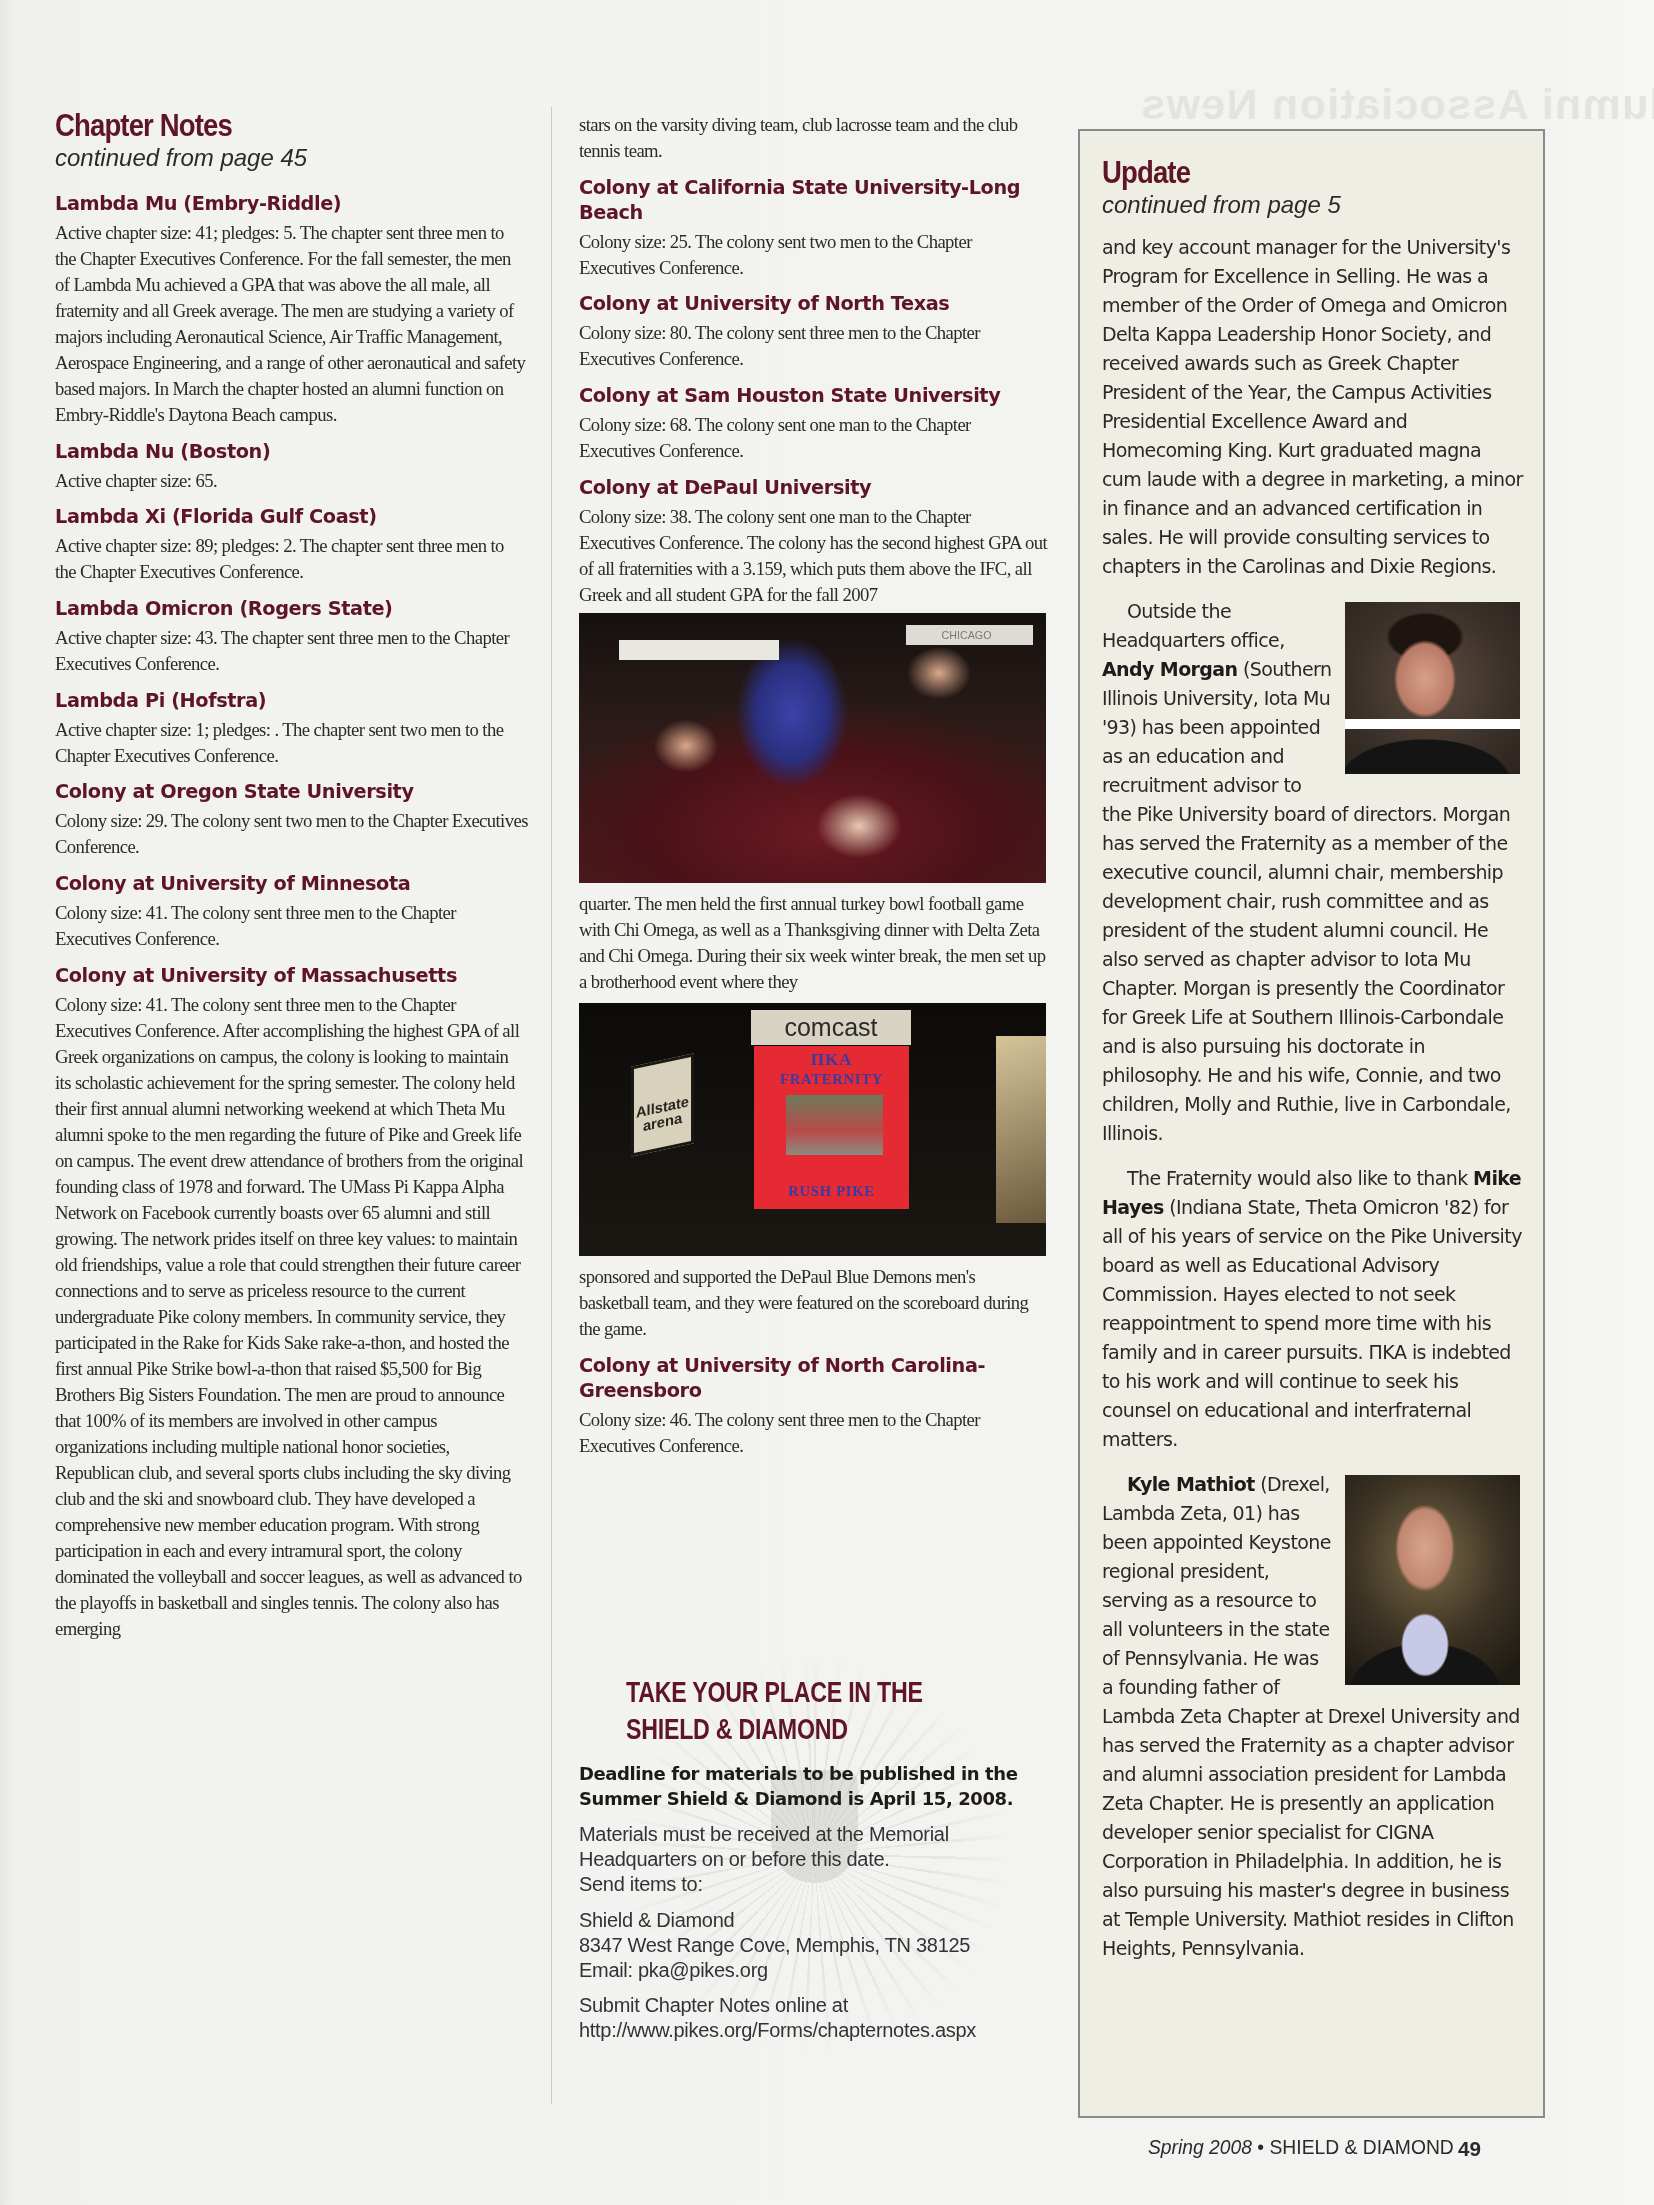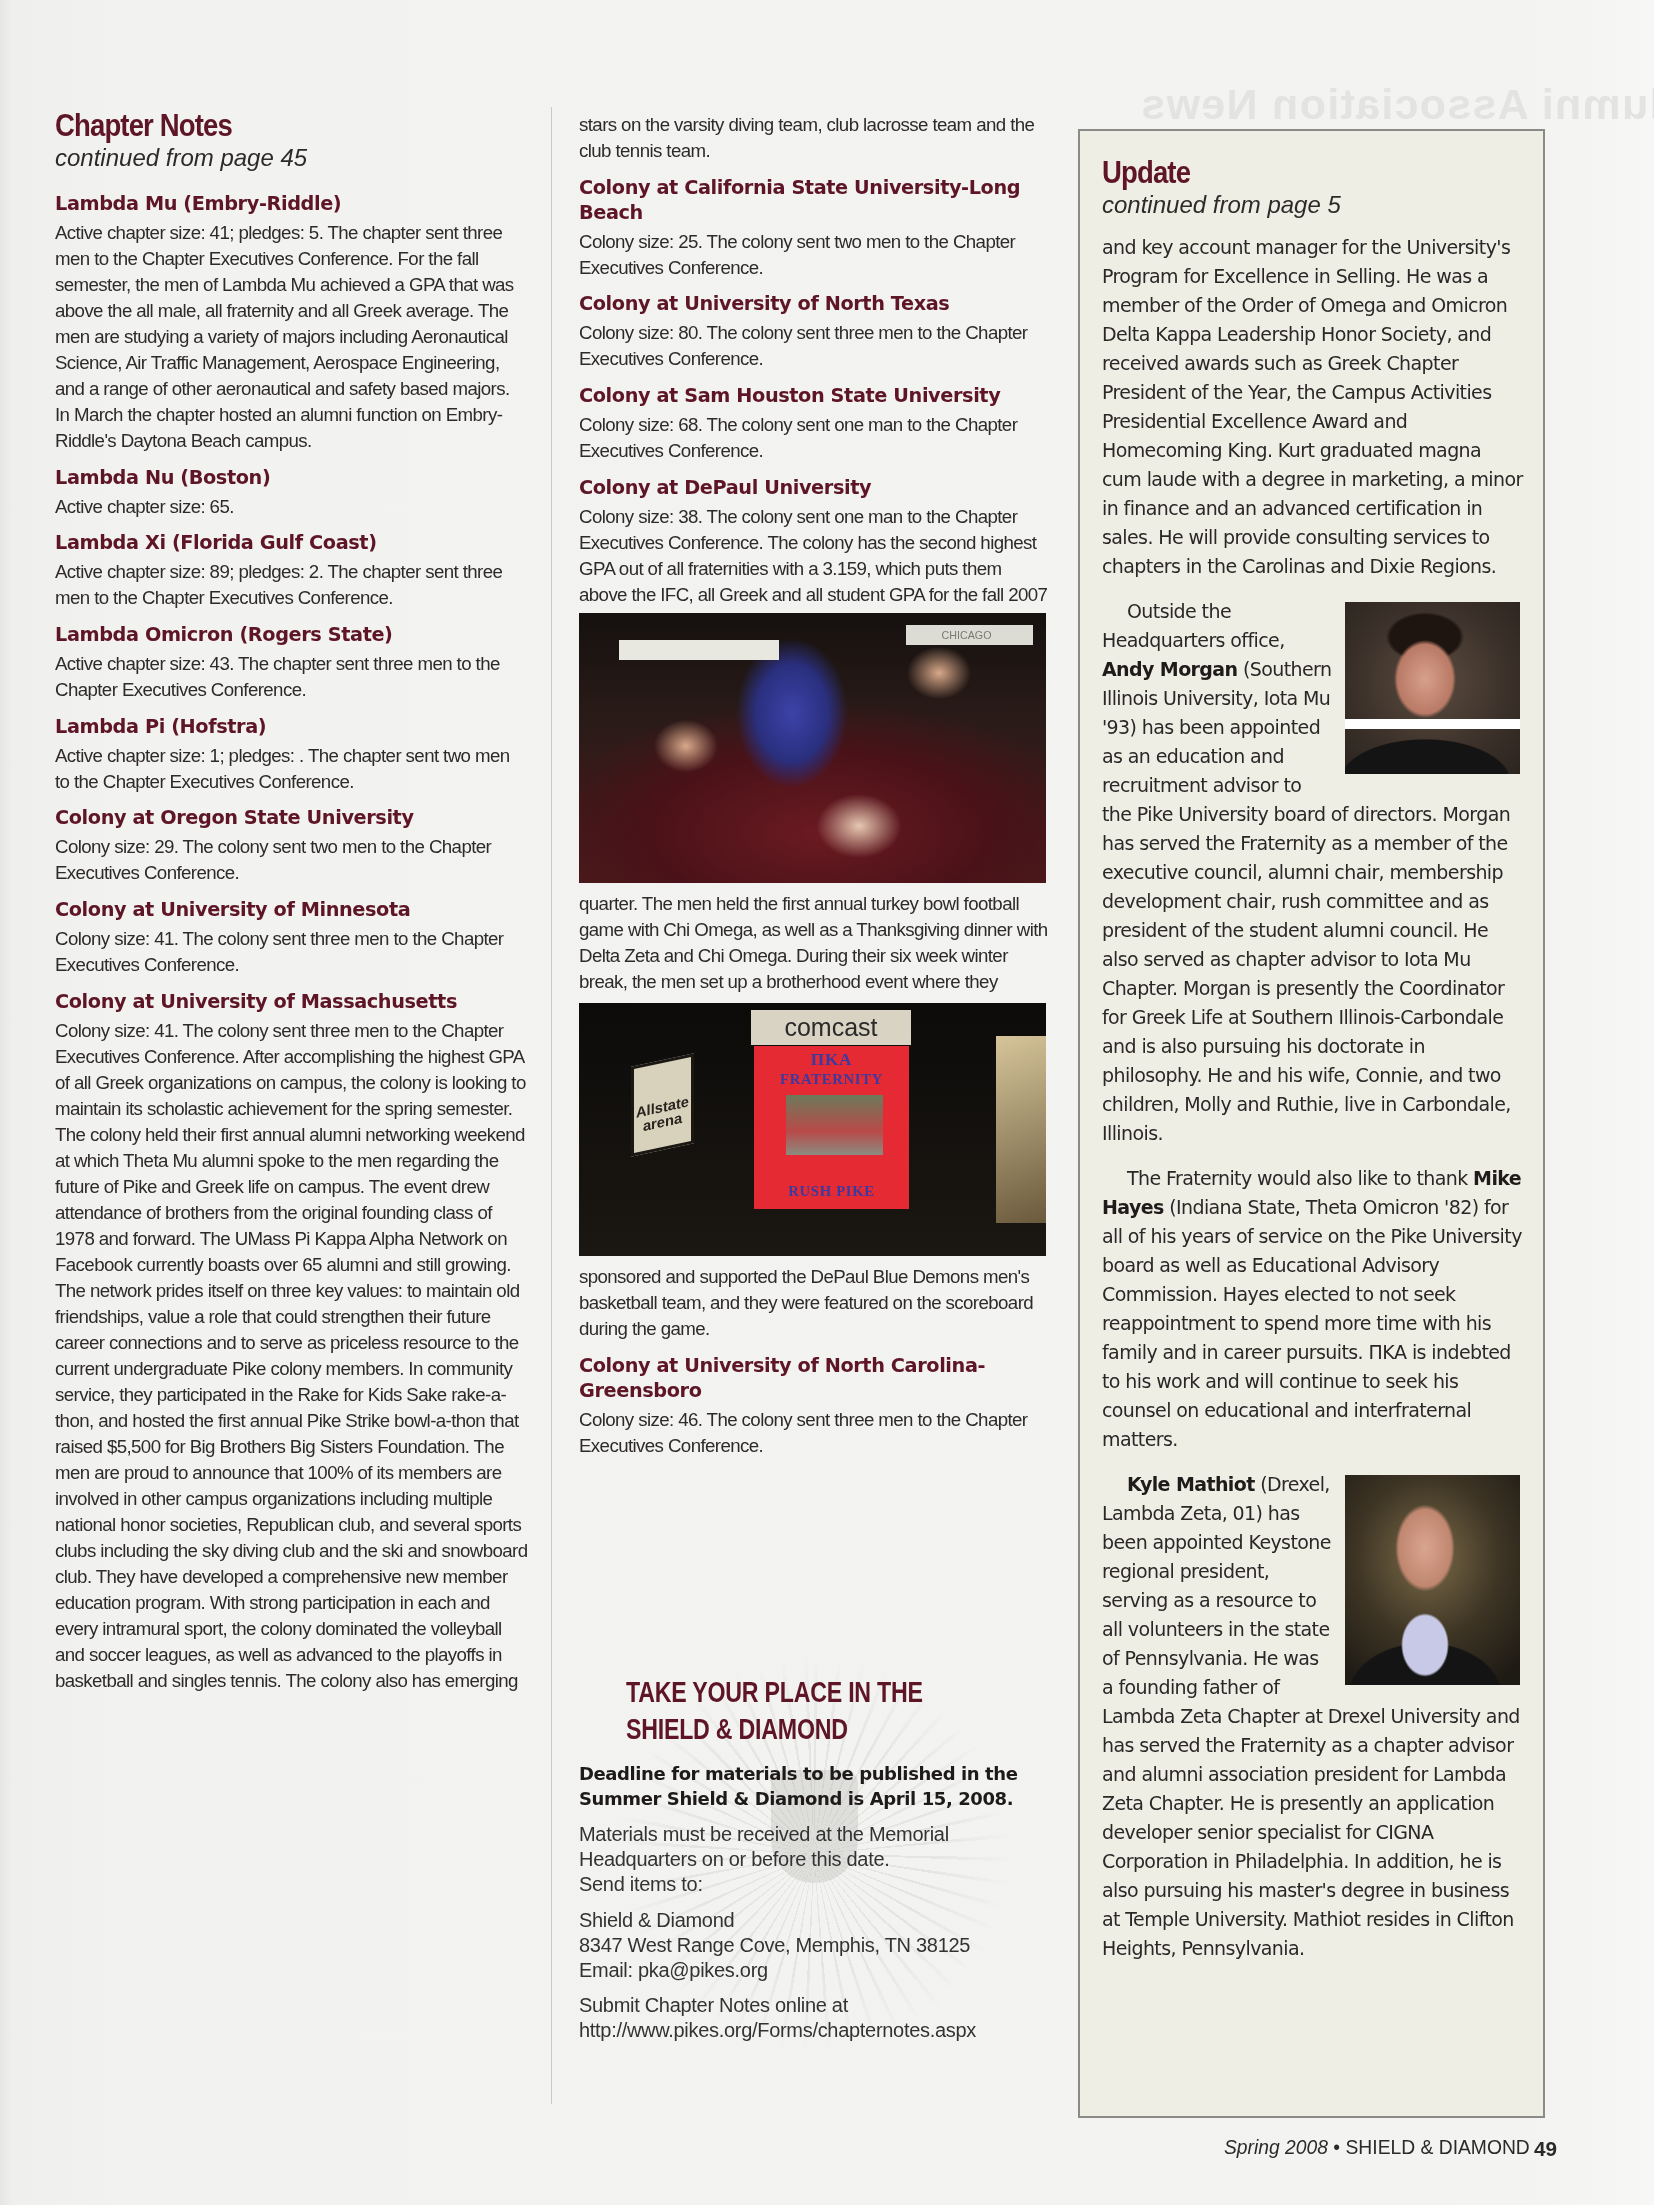--- a/index.html
+++ b/index.html
@@ -35,21 +35,21 @@
   .continued {
     font-family: "Liberation Sans", sans-serif;
     font-style: italic; font-size: 24px; color: #2e2a2a; line-height: 27px; margin-bottom: 20px;
   }
   .entry-title {
     font-family: "DejaVu Sans", sans-serif;
     font-weight: bold; color: #5e1526; font-size: 19.3px; line-height: 25px;
     letter-spacing: -0.4px;
   }
   .entry-body {
-    font-family: Liberation Sans, sans-serif;
+    font-family: Liberation Serif, serif;
     font-size: 18.7px; line-height: 26px; letter-spacing: -0.6px; color: #2f2a2a;
     margin-bottom: 10.7px; margin-top: 4px;
   }
   .photo {
     position: relative; width: 467px; margin: 5.3px 0 8px 0; overflow: hidden;
   }
   .photo1 { height: 270px; background:
       radial-gradient(ellipse 80px 107px at 213px 100px, #3b43a8 0%, #2a2f7e 45%, transparent 70%),
       radial-gradient(ellipse 53px 40px at 280px 213px, #e6c8b2 0%, transparent 80%),
       radial-gradient(ellipse 40px 33px at 107px 133px, #d9a98a 0%, transparent 80%),
@@ -113,21 +113,21 @@
   .portrait2 { height: 210px; background:
       radial-gradient(ellipse 48px 70px at 80px 73px, #d9a58e 0%, #c08670 55%, transparent 62%),
       radial-gradient(ellipse 40px 53px at 80px 170px, #c8c9e6 0%, #c8c9e6 55%, transparent 60%),
       radial-gradient(ellipse 107px 73px at 80px 220px, #141414 0%, #141414 70%, transparent 72%),
       radial-gradient(ellipse 133px 147px at 83px 83px, #7a6a48 0%, #3d3424 55%, #1e1a14 100%);
   }
   .para { margin-bottom: 16px; }
   .indent { text-indent: 25px; }
 
   .footer {
-    position: absolute; left: 1224px; top: 2137px;
+    position: absolute; left: 1148px; top: 2137px;
     font-family: "Liberation Sans", sans-serif; font-size: 19.3px; color: #2a2a2a;
     white-space: nowrap;
   }
   .footer .issue { font-style: italic; }
   .footer .pageno { position: absolute; left: 310px; top: 0; font-weight: bold; font-size: 20.7px; }
 </style>
 </head>
 <body>
 
 <div class="page">

